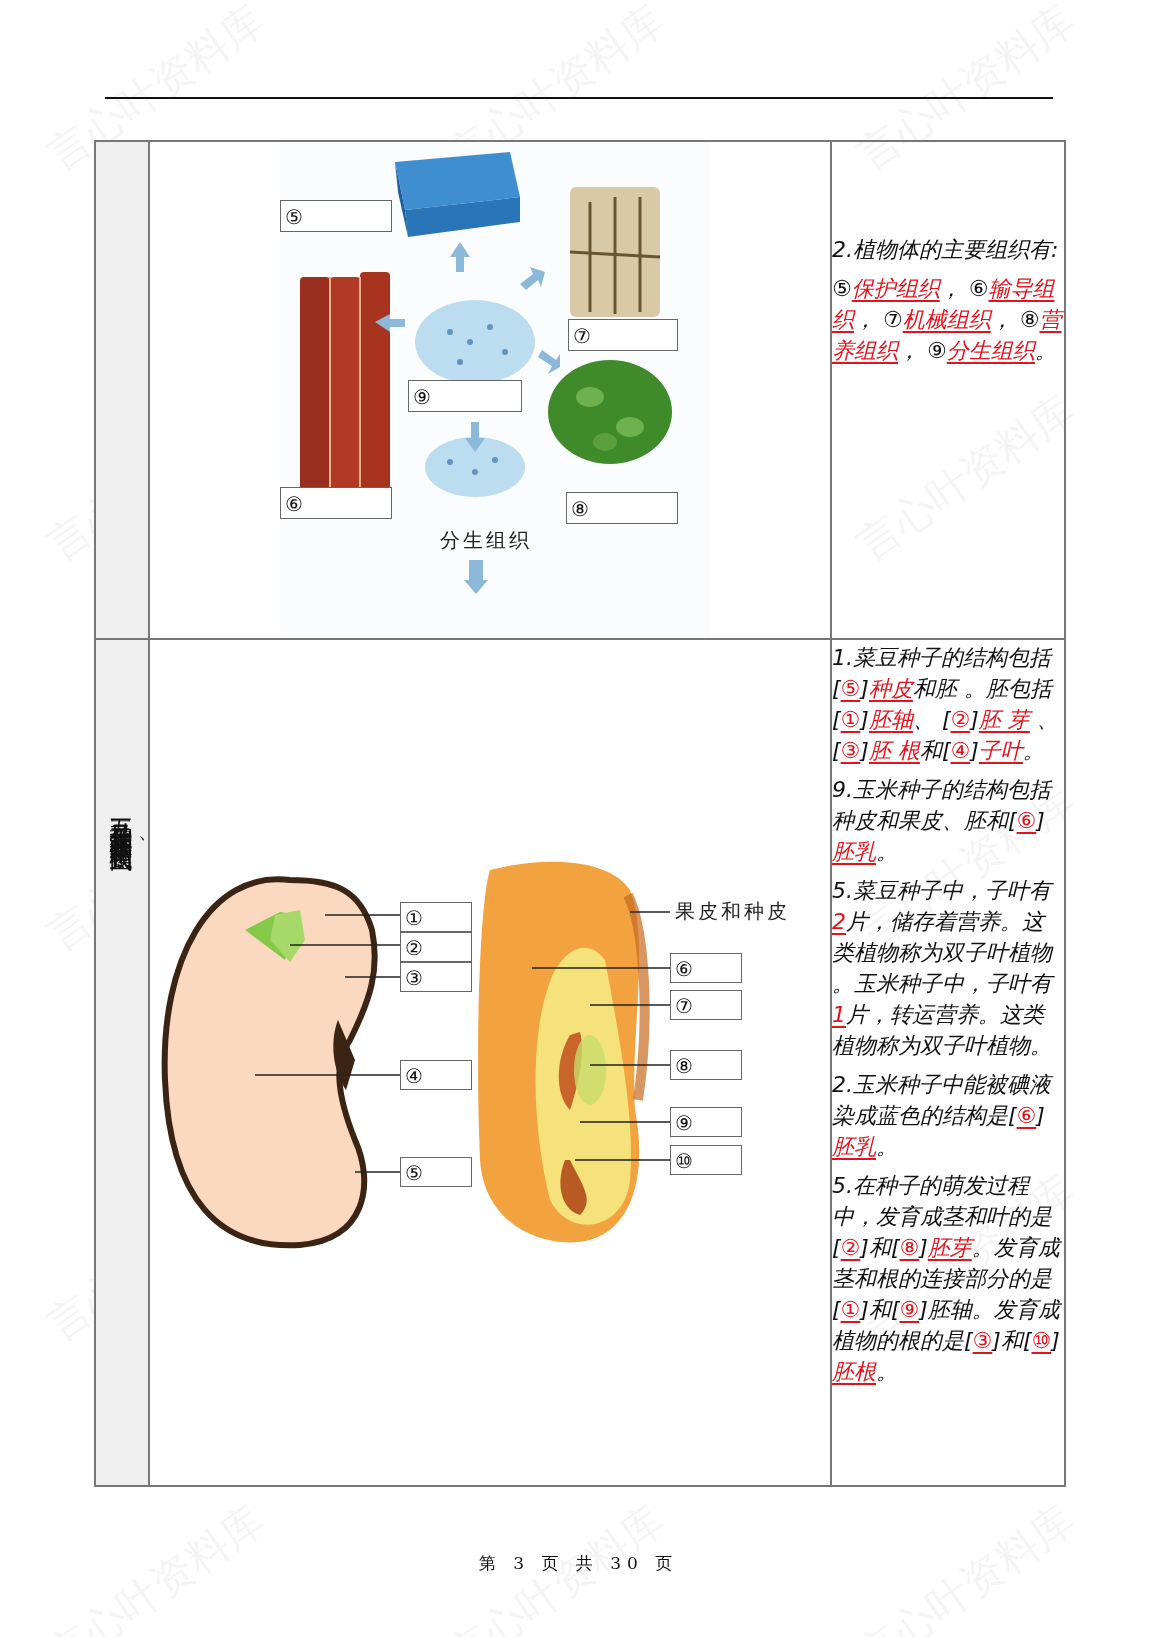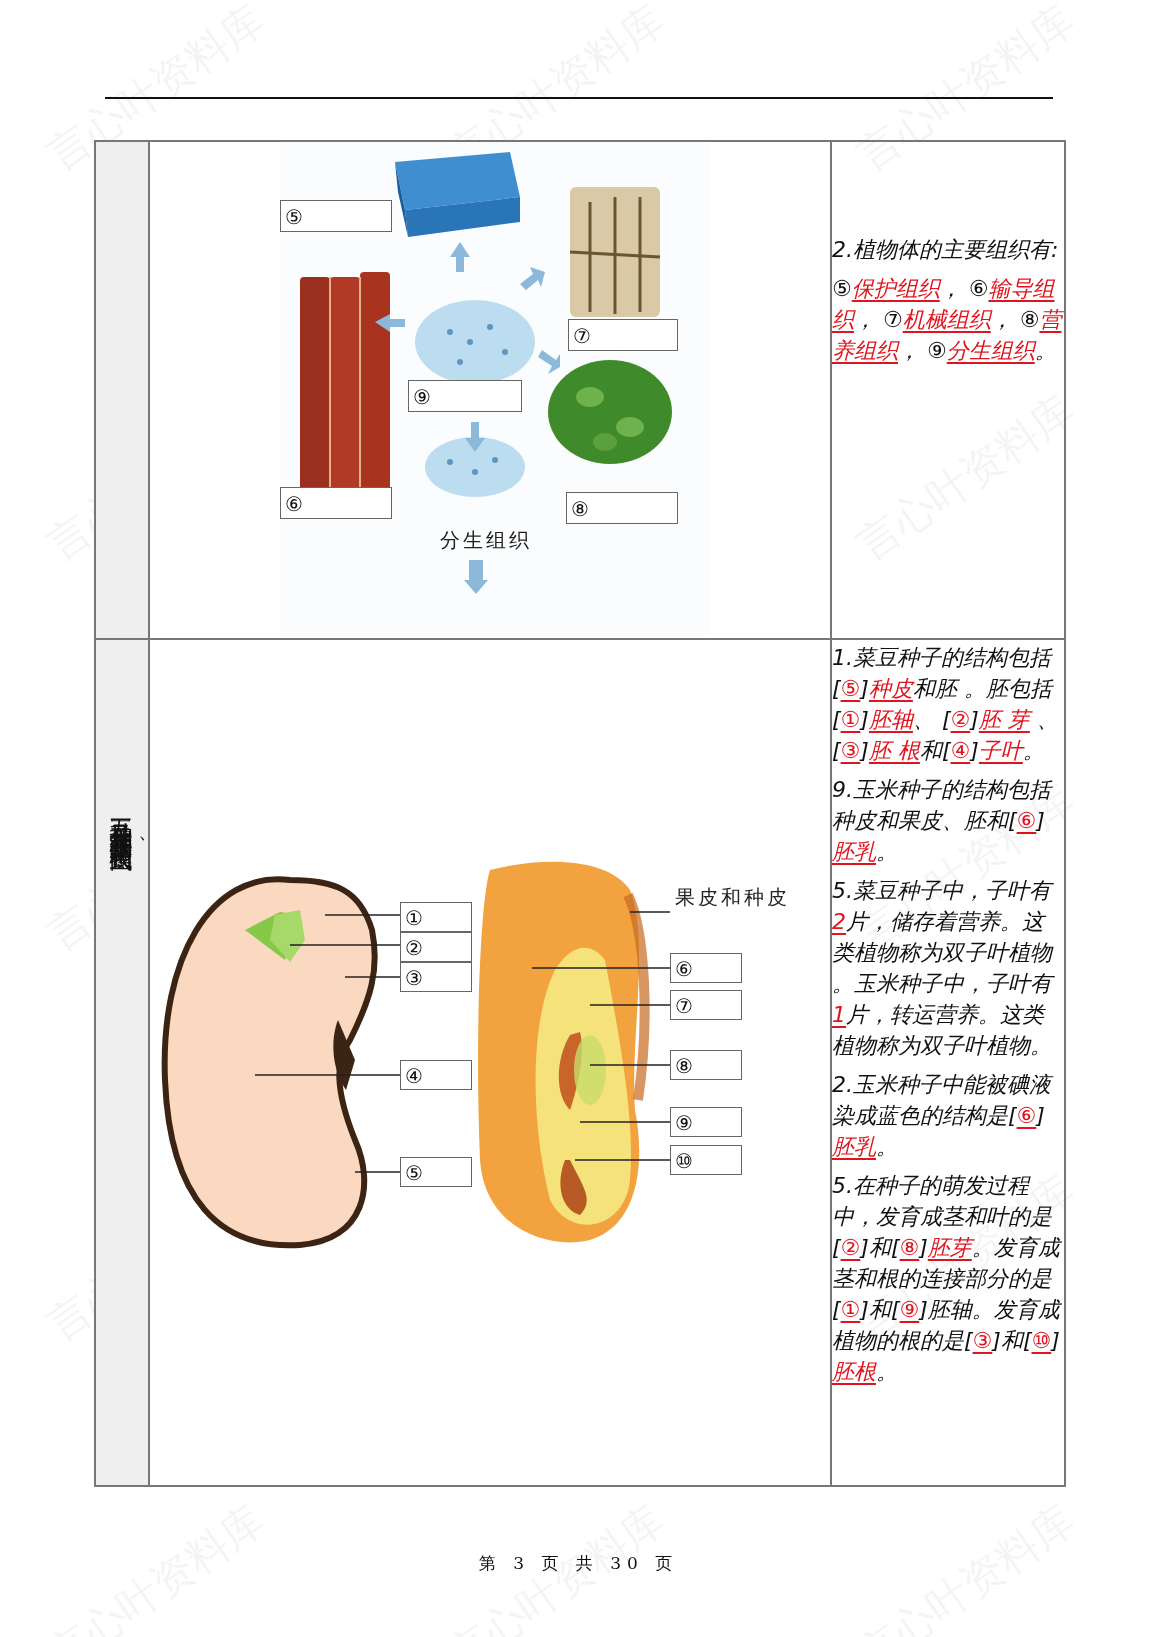--- a/index.html
+++ b/index.html
@@ -148,21 +148,21 @@
           <line x1="440" y1="425" x2="520" y2="425"></line>
           <line x1="430" y1="482" x2="520" y2="482"></line>
           <line x1="425" y1="520" x2="520" y2="520"></line>
         </g>
       </svg>
       <div class="caption-box" style="left:250px;top:262px;width:72px;height:30px;line-height:30px">①</div>
       <div class="caption-box" style="left:250px;top:292px;width:72px;height:30px;line-height:30px">②</div>
       <div class="caption-box" style="left:250px;top:322px;width:72px;height:30px;line-height:30px">③</div>
       <div class="caption-box" style="left:250px;top:420px;width:72px;height:30px;line-height:30px">④</div>
       <div class="caption-box" style="left:250px;top:517px;width:72px;height:30px;line-height:30px">⑤</div>
-      <div class="fig-label" style="left:525px;top:244px">果皮和种皮</div>
+      <div class="fig-label" style="left:525px;top:258px">果皮和种皮</div>
       <div class="caption-box" style="left:520px;top:313px;width:72px;height:30px;line-height:30px">⑥</div>
       <div class="caption-box" style="left:520px;top:350px;width:72px;height:30px;line-height:30px">⑦</div>
       <div class="caption-box" style="left:520px;top:410px;width:72px;height:30px;line-height:30px">⑧</div>
       <div class="caption-box" style="left:520px;top:467px;width:72px;height:30px;line-height:30px">⑨</div>
       <div class="caption-box" style="left:520px;top:505px;width:72px;height:30px;line-height:30px">⑩</div>
     </td>
     <td class="txt">
       <p class="para" style="margin-top:2px"><span>1.菜豆种子的结构包括[</span><span class="red">⑤</span><span>]</span><span class="red">种皮</span><span>和胚 。胚包括[</span><span class="red">①</span><span>]</span><span class="red">胚轴</span><span>、 [</span><span class="red">②</span><span>]</span><span class="red">胚 芽</span><span> 、 [</span><span class="red">③</span><span>]</span><span class="red">胚 根</span><span>和[</span><span class="red">④</span><span>]</span><span class="red">子叶</span><span>。</span></p>
       <p class="para"><span>9.玉米种子的结构包括种皮和果皮、胚和[</span><span class="red">⑥</span><span>]</span><span class="red">胚乳</span><span>。</span></p>
       <p class="para"><span>5.菜豆种子中，子叶有</span><span class="red">2</span><span>片，储存着营养。这类植物称为双子叶植物 。玉米种子中，子叶有 </span><span class="red">1</span><span>片，转运营养。这类植物称为双子叶植物。</span></p>

